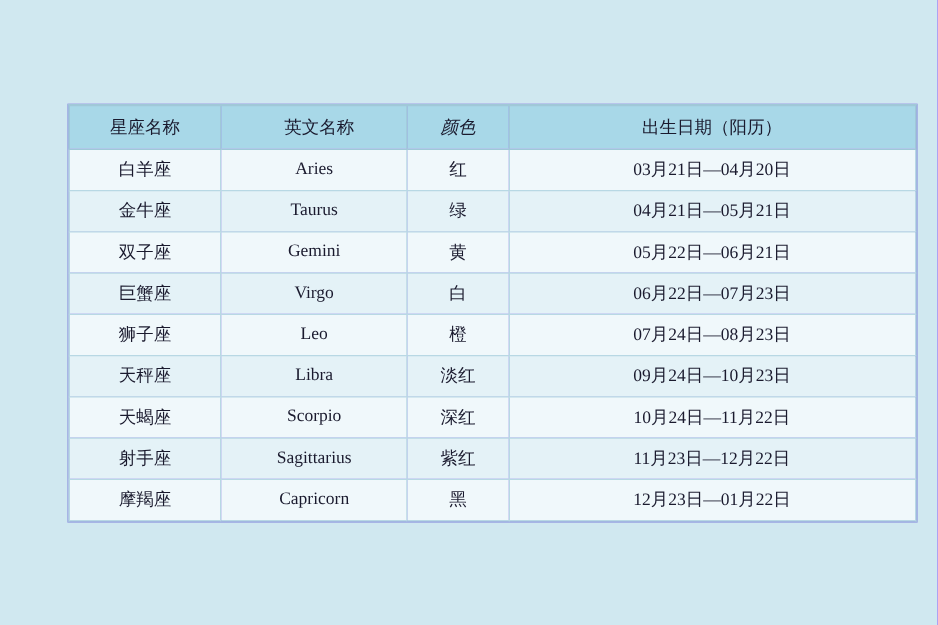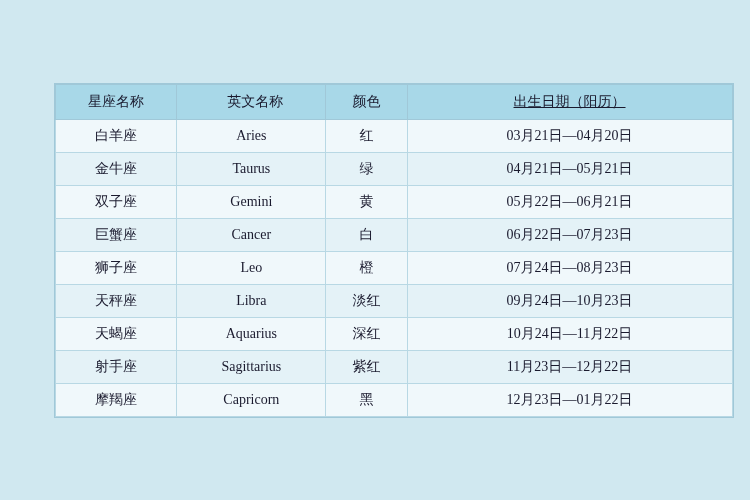--- a/index.html
+++ b/index.html
@@ -46,22 +46,22 @@
     }
     tbody td {
       border: 1px solid #b8d8e4;
       padding: 7px 12px;
       text-align: center;
       color: #1a1a2e;
       font-size: 14px;
     }
     .col-chinese { width: 18%; }
     .col-english { width: 22%; padding-left: 20px; }
-    .col-color   { width: 12%; }
-    .col-date    { width: 48%; text-decoration: underline; }
+    .col-color   { width: 12%; font-style: italic; }
+    .col-date    { width: 48%; }
   </style>
 </head>
 <body>
 
 <div class="table-container">
   <table>
     <thead>
       <tr>
         <th class="col-chinese">星座名称</th>
         <th class="col-english">英文名称</th>
@@ -83,39 +83,39 @@
           <td>04月21日—05月21日</td>
         </tr>
         <tr>
           <td>双子座</td>
           <td>Gemini</td>
           <td>黄</td>
           <td>05月22日—06月21日</td>
         </tr>
         <tr>
           <td>巨蟹座</td>
-          <td>Cancer</td>
+          <td>Virgo</td>
           <td>白</td>
           <td>06月22日—07月23日</td>
         </tr>
         <tr>
           <td>狮子座</td>
           <td>Leo</td>
           <td>橙</td>
           <td>07月24日—08月23日</td>
         </tr>
         <tr>
           <td>天秤座</td>
           <td>Libra</td>
           <td>淡红</td>
           <td>09月24日—10月23日</td>
         </tr>
         <tr>
           <td>天蝎座</td>
-          <td>Aquarius</td>
+          <td>Scorpio</td>
           <td>深红</td>
           <td>10月24日—11月22日</td>
         </tr>
         <tr>
           <td>射手座</td>
           <td>Sagittarius</td>
           <td>紫红</td>
           <td>11月23日—12月22日</td>
         </tr>
         <tr>

